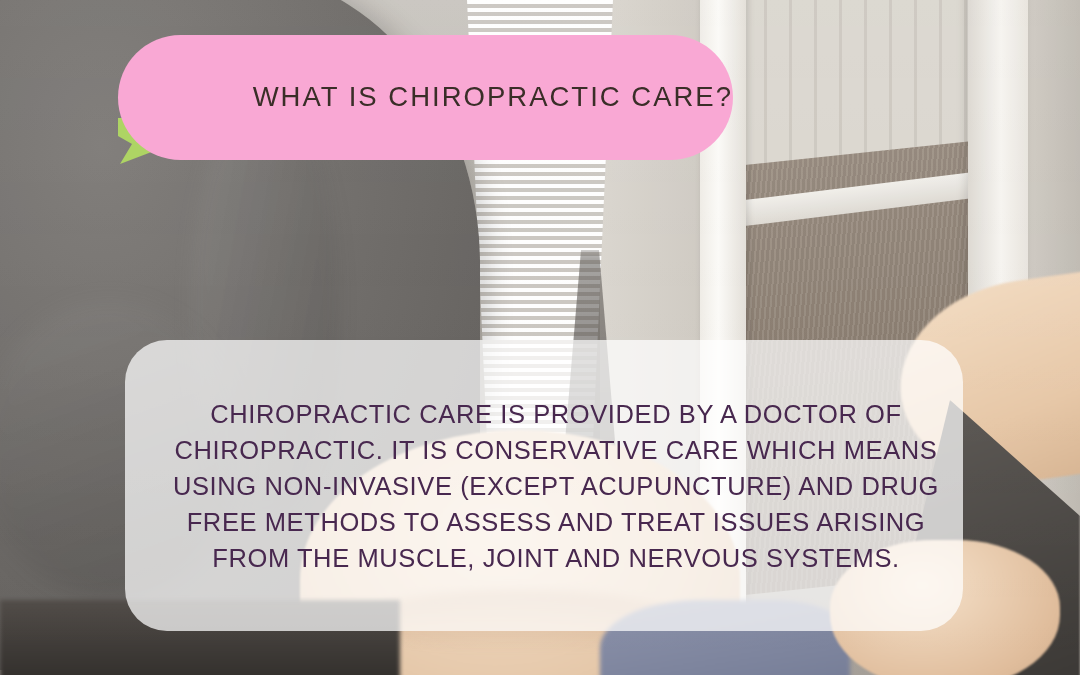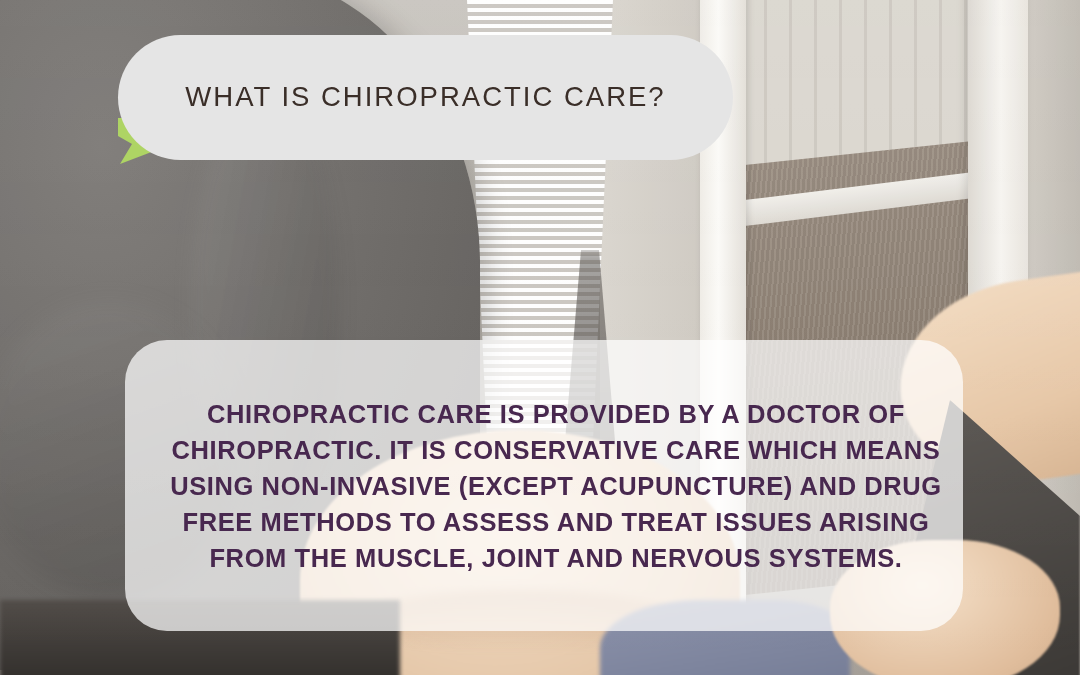--- a/index.html
+++ b/index.html
@@ -235,21 +235,21 @@
     border-radius: 42px;
     display: flex;
     align-items: center;
     justify-content: center;
   }
   .panel-text {
     font-size: 25.5px;
     line-height: 36px;
     letter-spacing: 0.6px;
     text-align: center;
-    font-weight: 700;
+    font-weight: 400;
     padding: 0 14px;
     margin-left: 24px;
   }
 </style>
 </head>
 <body>
 
 <div class="canvas">
 
   <div class="photo">
@@ -276,21 +276,21 @@
     <div class="ph-bluetop"></div>
     <div class="ph-hand"></div>
     <div class="ph-chair2"></div>
     <div class="photo-haze"></div>
   </div>
 
   <svg class="bubble-tail" viewBox="0 0 70 48">
     <polygon id="tailPoly" points="0,0 52,0 44,30 2,46 14,26 0,18" fill="#aed464"></polygon>
   </svg>
 
-  <div class="bubble" id="bubbleEl" style="background: #e5e5e5;">
+  <div class="bubble" id="bubbleEl" style="background: #f9a8d4; justify-content: flex-end;">
     <div class="bubble-text" id="bubbleTextEl" style="color: rgb(58, 46, 40);">WHAT IS CHIROPRACTIC CARE?</div>
   </div>
 
   <div class="panel" id="panelEl" style="background: rgba(255, 255, 255, 0.72);">
     <div class="panel-text" id="panelTextEl" style="color: rgb(72, 40, 79);">CHIROPRACTIC CARE IS PROVIDED BY A DOCTOR OF CHIROPRACTIC. IT IS CONSERVATIVE CARE WHICH MEANS USING NON-INVASIVE (EXCEPT ACUPUNCTURE) AND DRUG FREE METHODS TO ASSESS AND TREAT ISSUES ARISING FROM THE MUSCLE, JOINT AND NERVOUS SYSTEMS.</div>
   </div>
 
 </div>
 
 </body></html>

